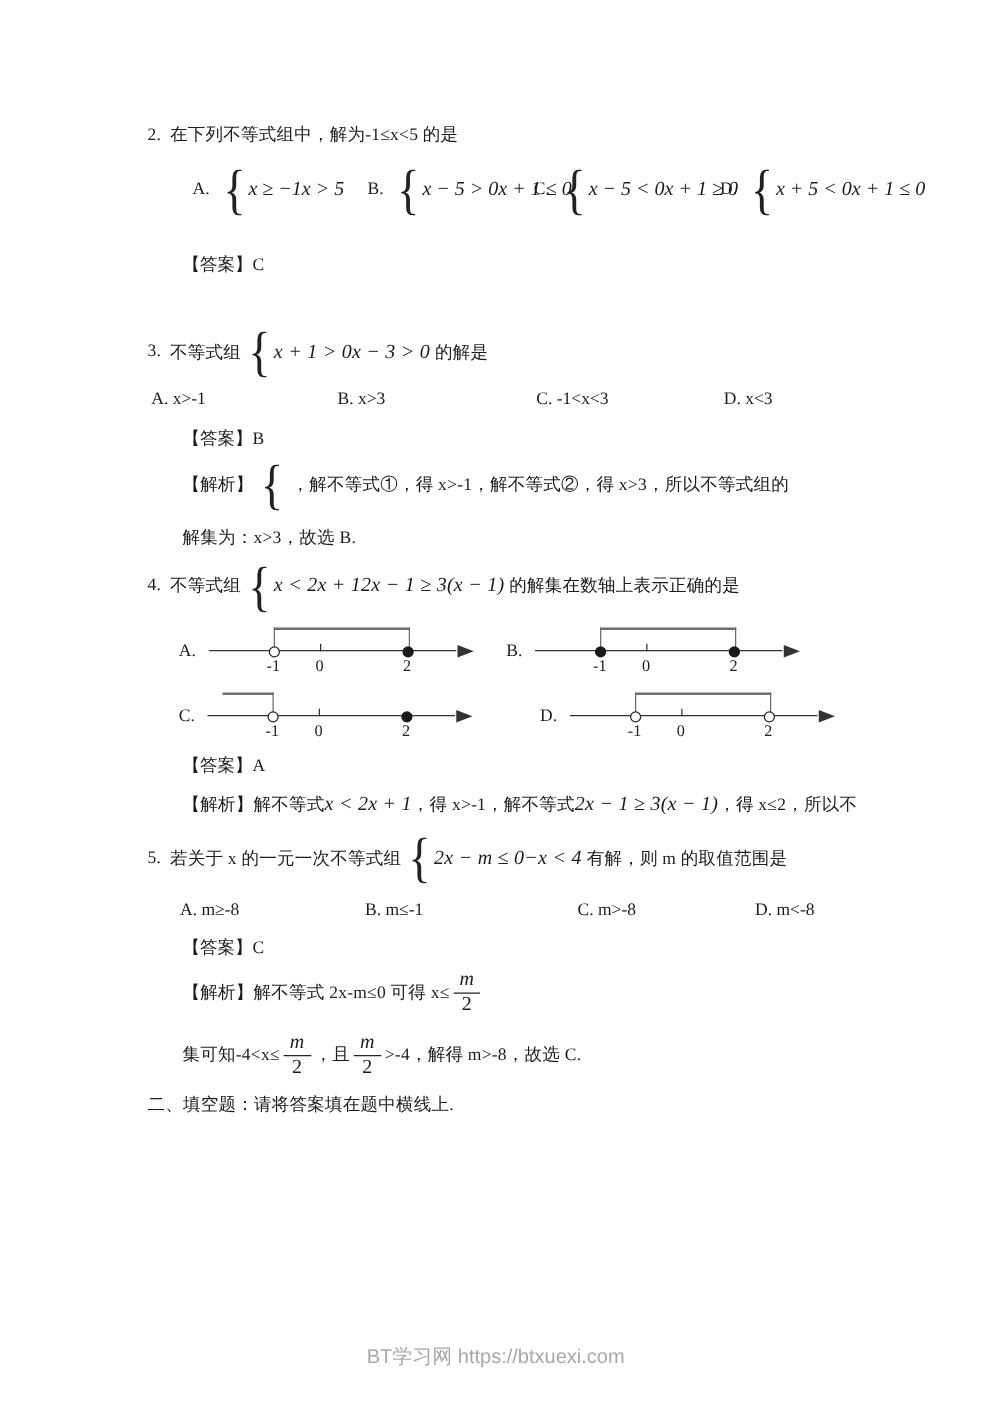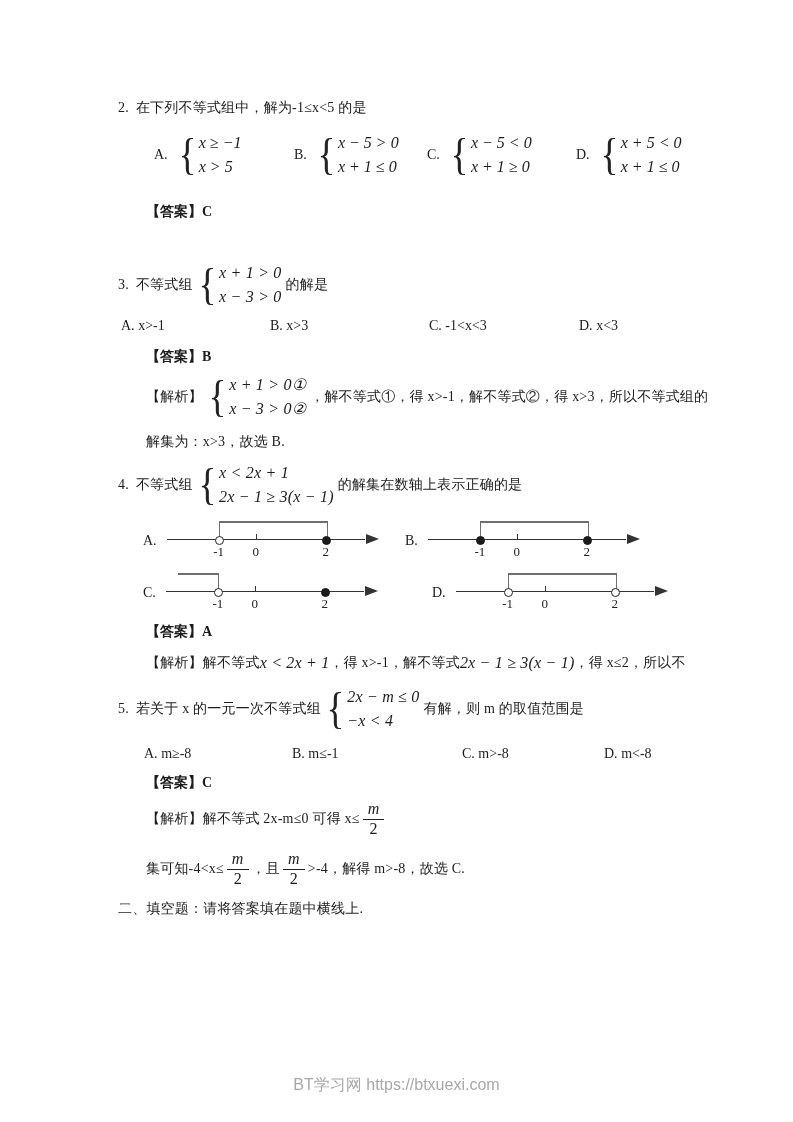--- a/index.html
+++ b/index.html
@@ -5,32 +5,32 @@
   html,body{margin:0;padding:0;background:#fff;}
   body{width:793px;height:1122px;position:relative;overflow:hidden;
        font-family:"Liberation Serif","DejaVu Serif",serif;color:#1c1c1c;}
   .page{padding:99px 98px 0 118px;}
   .cn{font-size:14px;letter-spacing:0.2px;}
   .math{font-family:"Liberation Serif","DejaVu Serif",serif;font-style:italic;font-size:16px;}
   .qnum{margin-right:7px;}
   
   .sys{display:inline-flex;align-items:center;margin:0 4px;}
   .brace{font-size:44px;font-weight:400;line-height:0.95;transform:scaleX(0.85);margin-right:1px;color:#222;}
-  .sys-lines{display:inline-flex;flex-direction:column;justify-content:center;}
+  .sys-lines{display:inline-flex;flex-direction:row;justify-content:center;}
   .sys-lines .math{line-height:24px;white-space:nowrap;}
   
   .stem-flex{display:flex;align-items:center;white-space:nowrap;}
   
   .q2-row{position:relative;height:64px;margin-top:14px;}
   .q2-opt{position:absolute;top:0;display:flex;align-items:center;}
   .opt-label{font-size:14px;margin-right:5px;}
   
   .optrow{position:relative;height:19px;}
   .optrow .opt{position:absolute;top:0;font-size:14px;white-space:nowrap;}
-  .ans{margin-left:28px;font-size:14px;font-weight:bold;}
+  .ans{margin-left:28px;font-size:14px;}
   .exp-row1{display:flex;align-items:center;margin-left:28px;white-space:nowrap;}
   .exp-line{margin-left:28px;white-space:nowrap;}
   
   .frac{display:inline-flex;flex-direction:column;align-items:center;vertical-align:middle;
         font-family:"Liberation Serif","DejaVu Serif",serif;font-size:16px;line-height:1.15;margin:0 3px;}
   .frac .fnum{font-style:italic;border-bottom:1.2px solid #222;padding:0 5px;}
   .frac .fden{font-style:normal;}
   .fracrow{display:flex;align-items:center;margin-left:28px;height:50px;white-space:nowrap;}
   
   .nl-row{position:relative;height:52px;}
@@ -127,24 +127,20 @@
       <span class="opt" style="left:311px"><span>C.</span>&nbsp;<span>-1&lt;x&lt;3</span></span>
       <span class="opt" style="left:461px"><span>D.</span>&nbsp;<span>x&lt;3</span></span>
     </div>
     <div class="ans" style="margin-top:11px">
       <span>【答案】</span><span>B</span>
     </div>
     <div class="exp-row1 cn" style="margin-top:7px">
       <span>【解析】</span>
       <span class="sys">
           <span class="brace">{</span>
-          <span class="sys-lines">
-            <span class="math">x + 1 &gt; 0①</span>
-            <span class="math">x − 3 &gt; 0②</span>
-          </span>
         </span>
       <span>，解不等式①，得 x&gt;-1，解不等式②，得 x&gt;3，所以不等式组的</span>
     </div>
     <div class="exp-line cn" style="margin-top:12px">解集为：x&gt;3，故选 B.</div>
   </div>
 
   <div style="margin-top:10px">
     <div class="stem-flex cn">
       <span class="qnum">4.</span>
         <span>不等式组</span>

